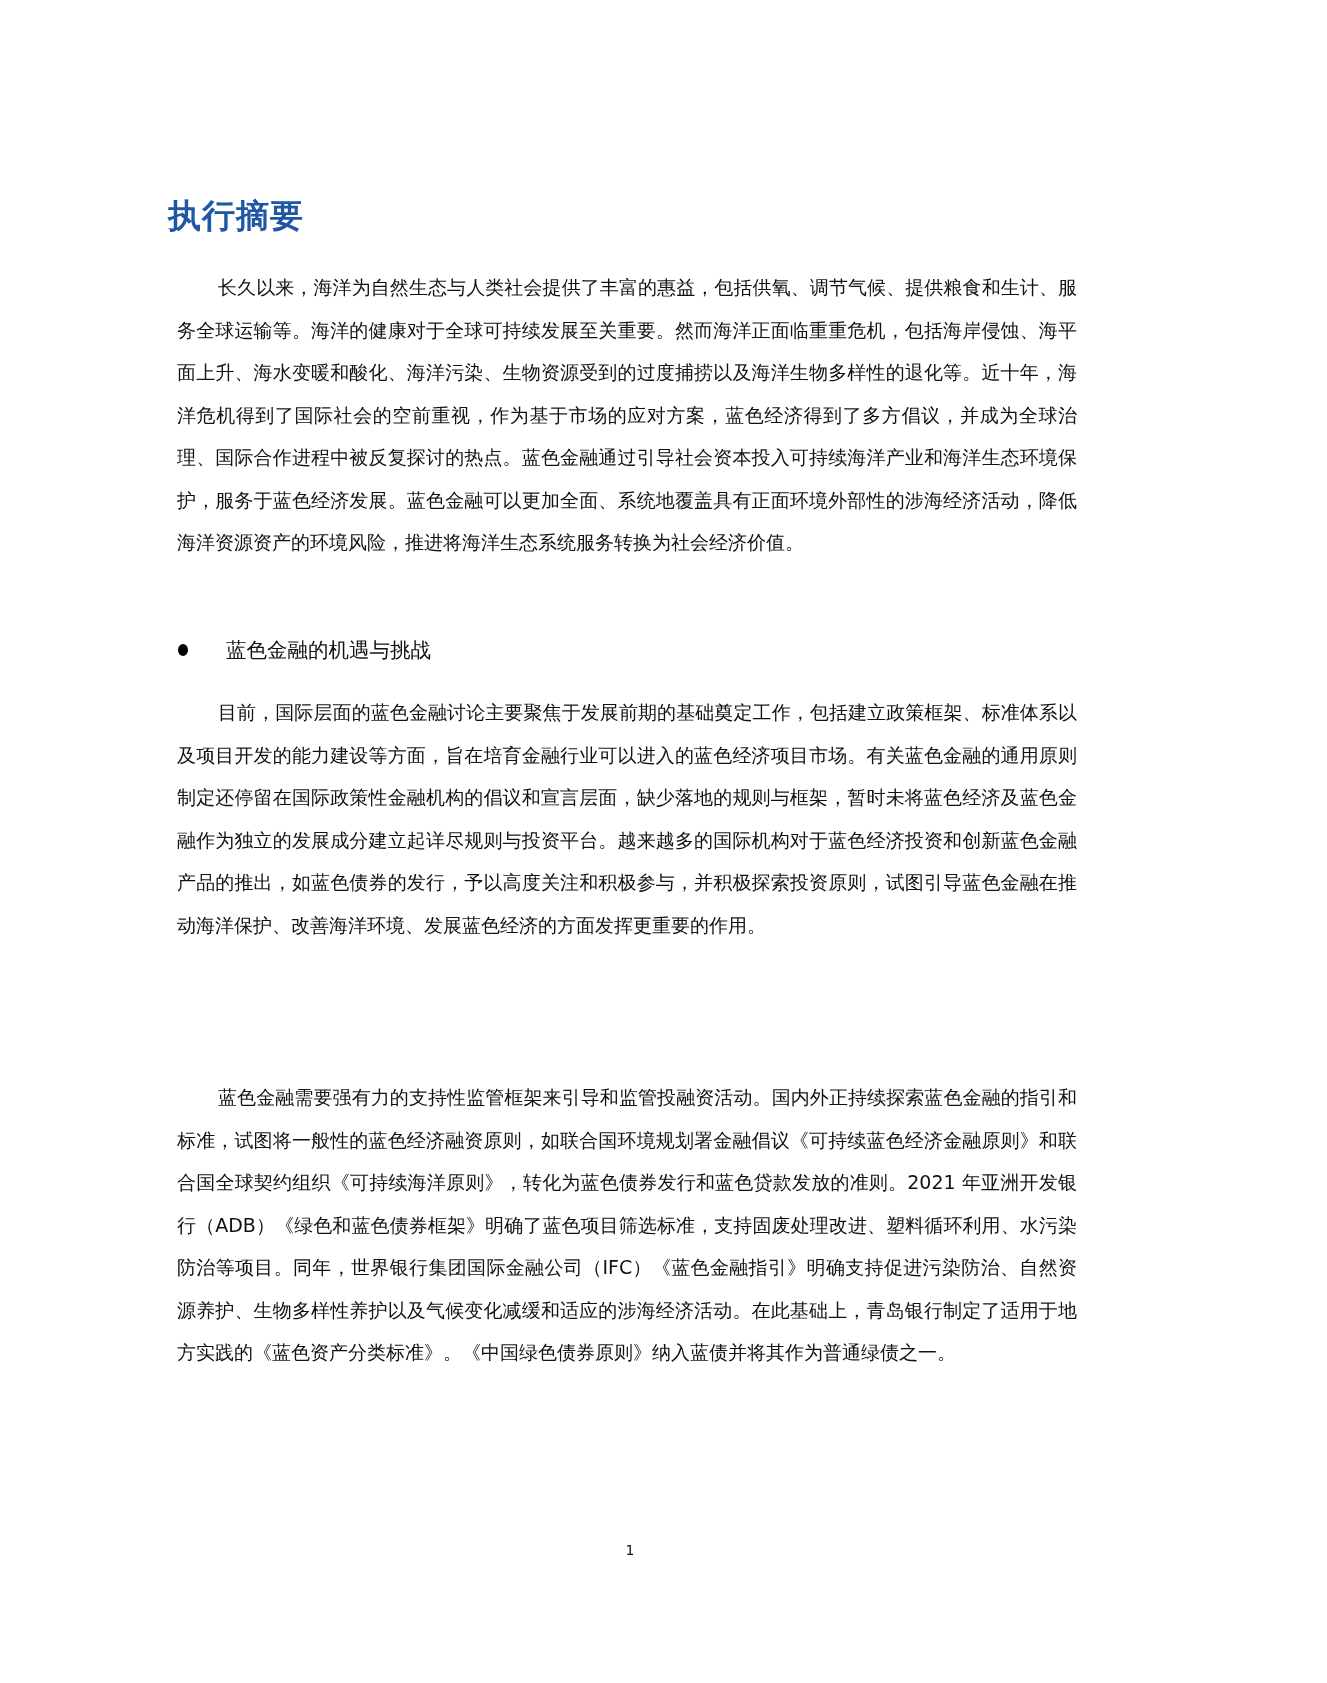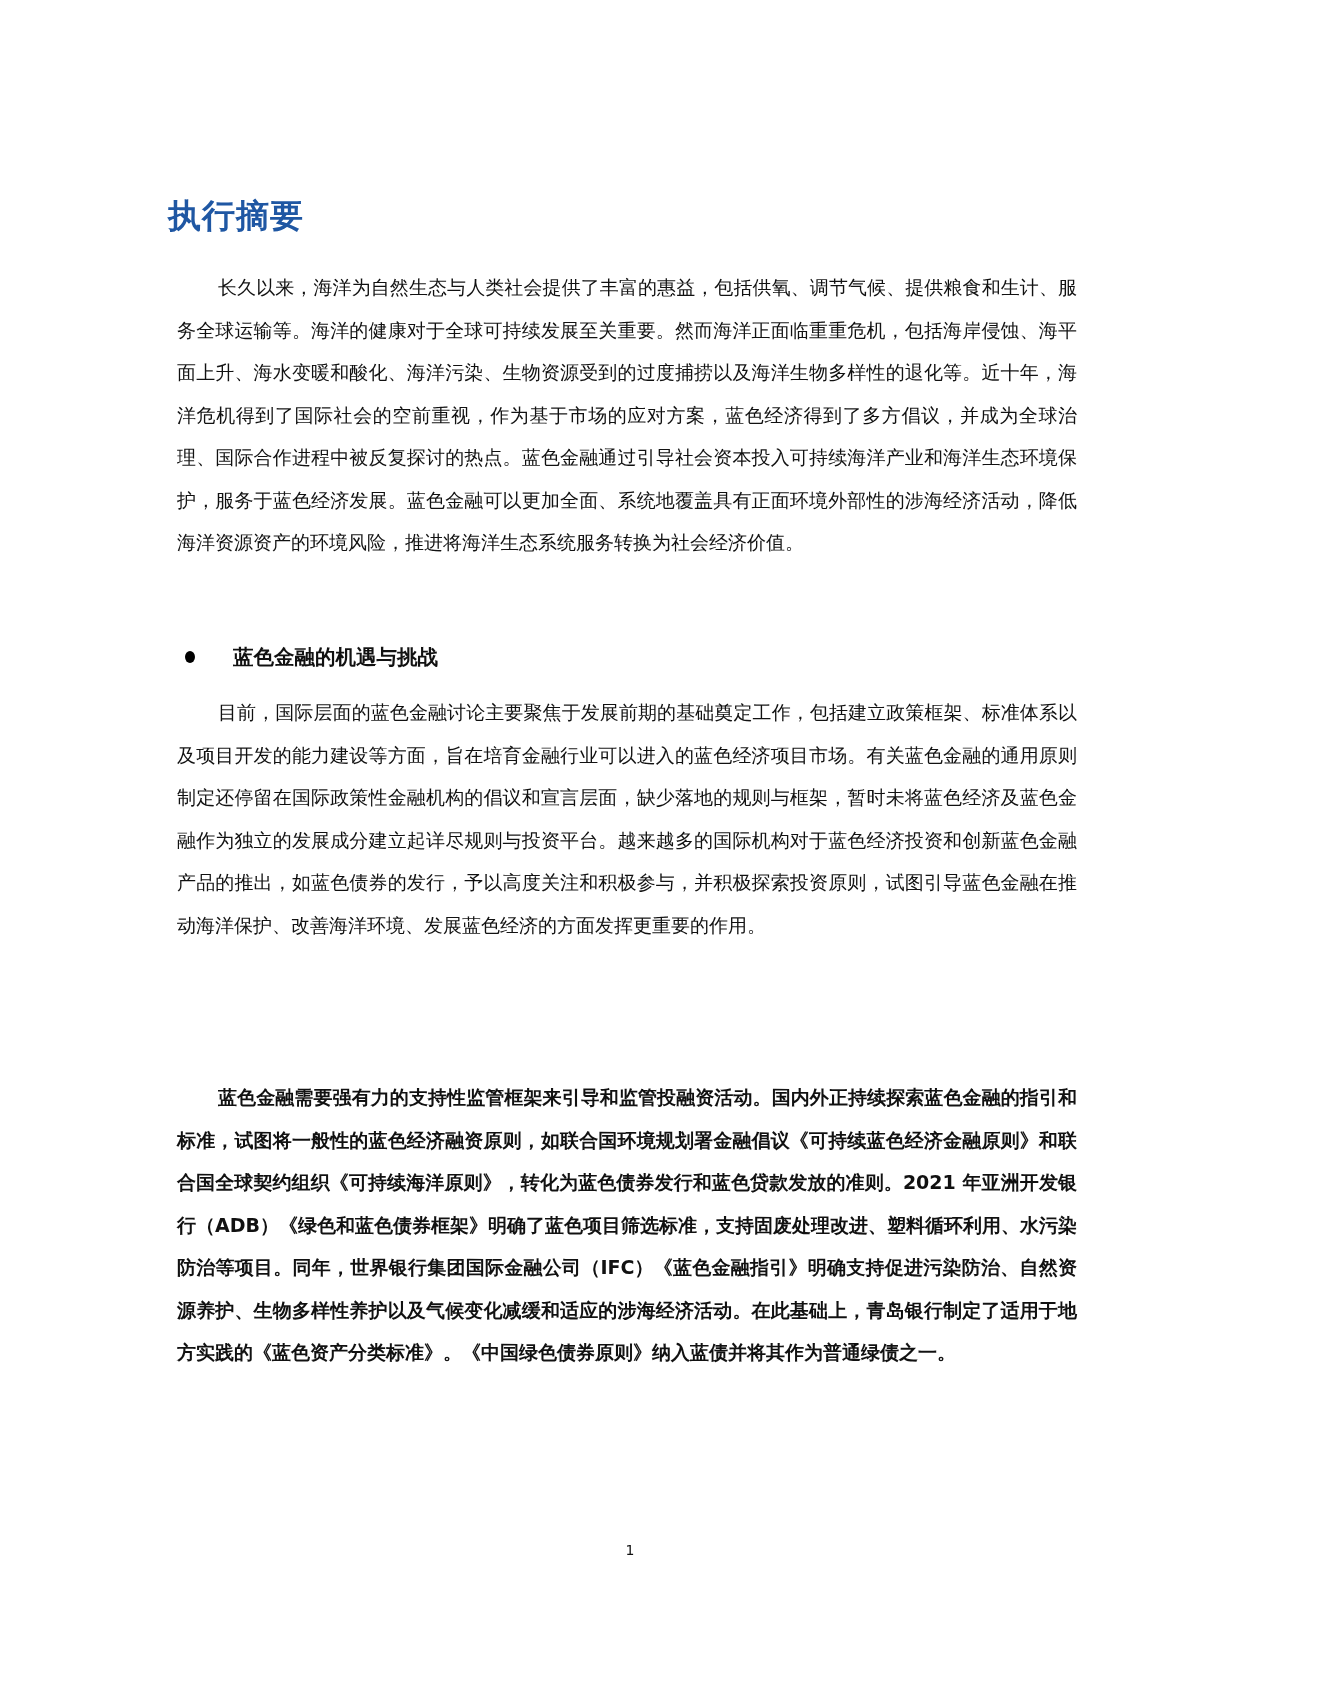--- a/index.html
+++ b/index.html
@@ -3,22 +3,22 @@
 <meta charset="utf-8">
 <style>
   html, body { margin: 0; padding: 0; background: #ffffff; }
   body { width: 1327px; height: 1683px; position: relative; overflow: hidden;
          font-family: "DejaVu Sans", "Liberation Sans", sans-serif; color: #111111; }
   .page { position: absolute; left: 0; top: 16px; width: 1327px; height: 1683px; }
   .title { position: absolute; left: 168px; top: 178px; font-size: 33px; font-weight: bold;
            color: #1f57a3; letter-spacing: 1px; margin: 0; }
   .para { position: absolute; left: 170px; width: 900px; font-size: 19px; line-height: 42.5px;
           margin: 7px; text-align: justify; text-indent: 41px; }
-  .bullet { position: absolute; left: 170px; font-size: 20.5px; font-weight: bold; display: flex;
-            align-items: center; margin: 15px; }
+  .bullet { position: absolute; left: 170px; font-size: 20.5px; font-weight: normal; display: flex;
+            align-items: center; margin: 8px; }
   .bullet .dot { width: 10px; height: 12px; border-radius: 50%; background: #000; display: inline-block;
                  margin-right: 38px; }
   .pagenum { position: absolute; left: 0; width: 1260px; text-align: center; top: 1526px;
              font-size: 14px; }
 </style>
 </head>
 <body>
 
 <div class="page">
   <h1 class="title">执行摘要</h1>
@@ -26,16 +26,16 @@
   <p class="para" style="top:243px;">长久以来，海洋为自然生态与人类社会提供了丰富的惠益，包括供氧、调节气候、提供粮食和生计、服务全球运输等。海洋的健康对于全球可持续发展至关重要。然而海洋正面临重重危机，包括海岸侵蚀、海平面上升、海水变暖和酸化、海洋污染、生物资源受到的过度捕捞以及海洋生物多样性的退化等。近十年，海洋危机得到了国际社会的空前重视，作为基于市场的应对方案，蓝色经济得到了多方倡议，并成为全球治理、国际合作进程中被反复探讨的热点。蓝色金融通过引导社会资本投入可持续海洋产业和海洋生态环境保护，服务于蓝色经济发展。蓝色金融可以更加全面、系统地覆盖具有正面环境外部性的涉海经济活动，降低海洋资源资产的环境风险，推进将海洋生态系统服务转换为社会经济价值。</p>
 
   <div class="bullet" style="top:612px;">
     <span class="dot"></span>
     <span>蓝色金融的机遇与挑战</span>
   </div>
 
   <p class="para" style="top:668px;">目前，国际层面的蓝色金融讨论主要聚焦于发展前期的基础奠定工作，包括建立政策框架、标准体系以及项目开发的能力建设等方面，旨在培育金融行业可以进入的蓝色经济项目市场。有关蓝色金融的通用原则制定还停留在国际政策性金融机构的倡议和宣言层面，缺少落地的规则与框架，暂时未将蓝色经济及蓝色金融作为独立的发展成分建立起详尽规则与投资平台。越来越多的国际机构对于蓝色经济投资和创新蓝色金融产品的推出，如蓝色债券的发行，予以高度关注和积极参与，并积极探索投资原则，试图引导蓝色金融在推动海洋保护、改善海洋环境、发展蓝色经济的方面发挥更重要的作用。</p>
 
 
-  <p class="para" style="top:1053px;font-weight:bold;">蓝色金融需要强有力的支持性监管框架来引导和监管投融资活动。国内外正持续探索蓝色金融的指引和标准，试图将一般性的蓝色经济融资原则，如联合国环境规划署金融倡议《可持续蓝色经济金融原则》和联合国全球契约组织《可持续海洋原则》，转化为蓝色债券发行和蓝色贷款发放的准则。2021 年亚洲开发银行（ADB）《绿色和蓝色债券框架》明确了蓝色项目筛选标准，支持固废处理改进、塑料循环利用、水污染防治等项目。同年，世界银行集团国际金融公司（IFC）《蓝色金融指引》明确支持促进污染防治、自然资源养护、生物多样性养护以及气候变化减缓和适应的涉海经济活动。在此基础上，青岛银行制定了适用于地方实践的《蓝色资产分类标准》。《中国绿色债券原则》纳入蓝债并将其作为普通绿债之一。</p>
+  <p class="para" style="top:1053px;">蓝色金融需要强有力的支持性监管框架来引导和监管投融资活动。国内外正持续探索蓝色金融的指引和标准，试图将一般性的蓝色经济融资原则，如联合国环境规划署金融倡议《可持续蓝色经济金融原则》和联合国全球契约组织《可持续海洋原则》，转化为蓝色债券发行和蓝色贷款发放的准则。2021 年亚洲开发银行（ADB）《绿色和蓝色债券框架》明确了蓝色项目筛选标准，支持固废处理改进、塑料循环利用、水污染防治等项目。同年，世界银行集团国际金融公司（IFC）《蓝色金融指引》明确支持促进污染防治、自然资源养护、生物多样性养护以及气候变化减缓和适应的涉海经济活动。在此基础上，青岛银行制定了适用于地方实践的《蓝色资产分类标准》。《中国绿色债券原则》纳入蓝债并将其作为普通绿债之一。</p>
 
   <div class="pagenum">1</div>
 </div>
 
 </body></html>

